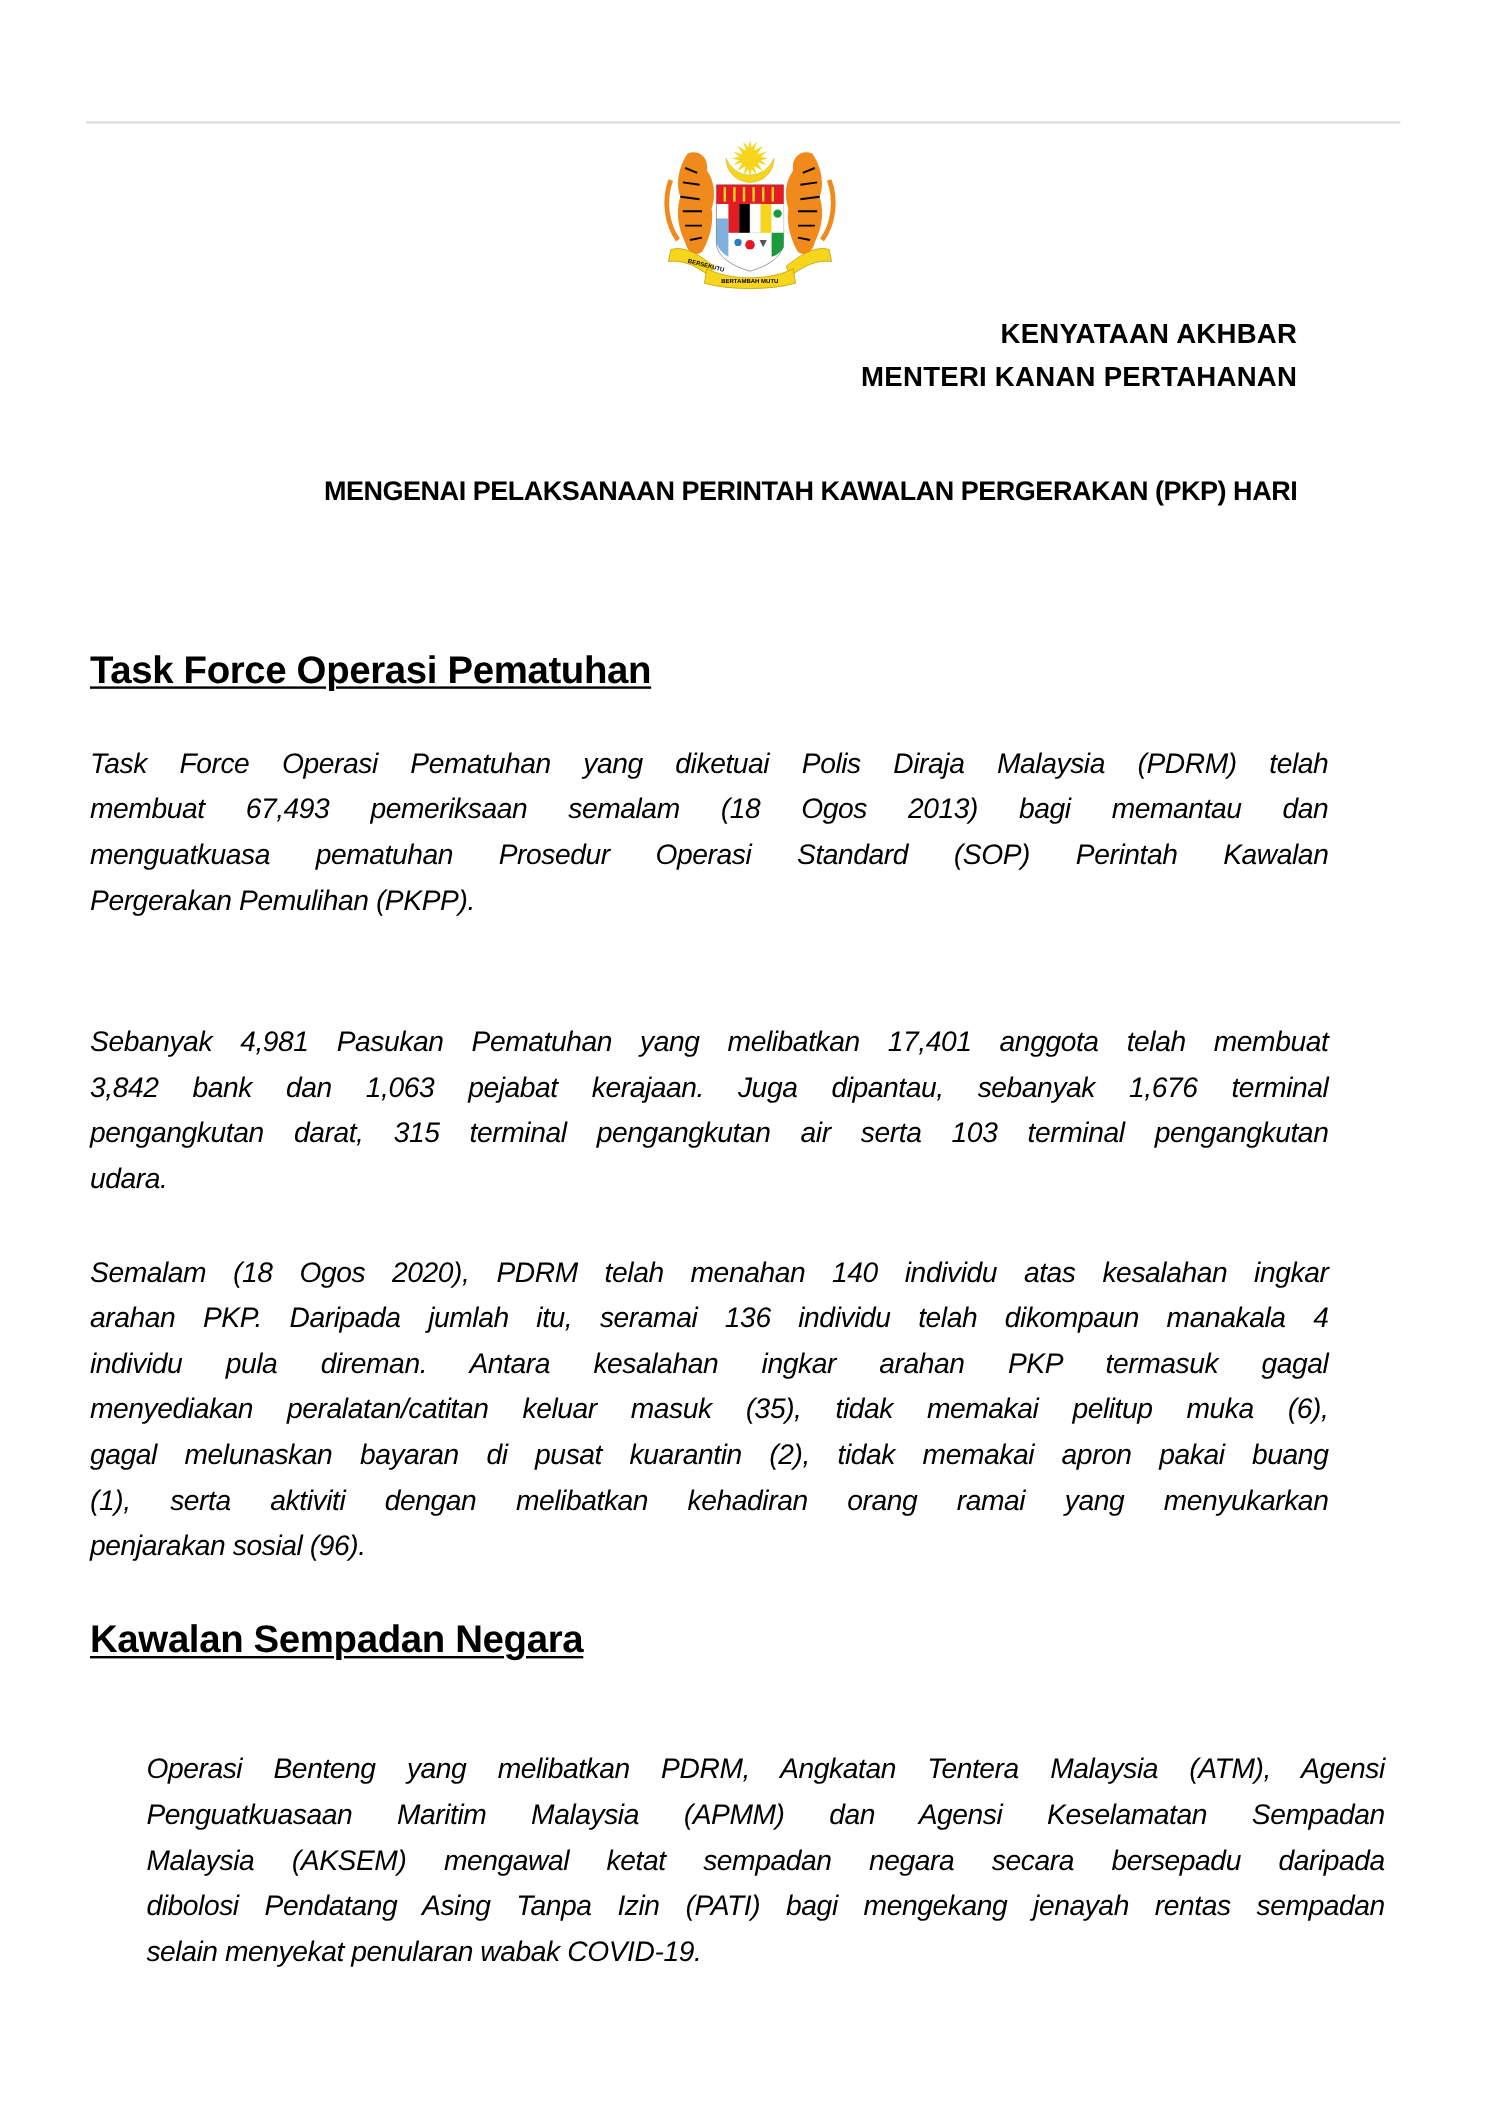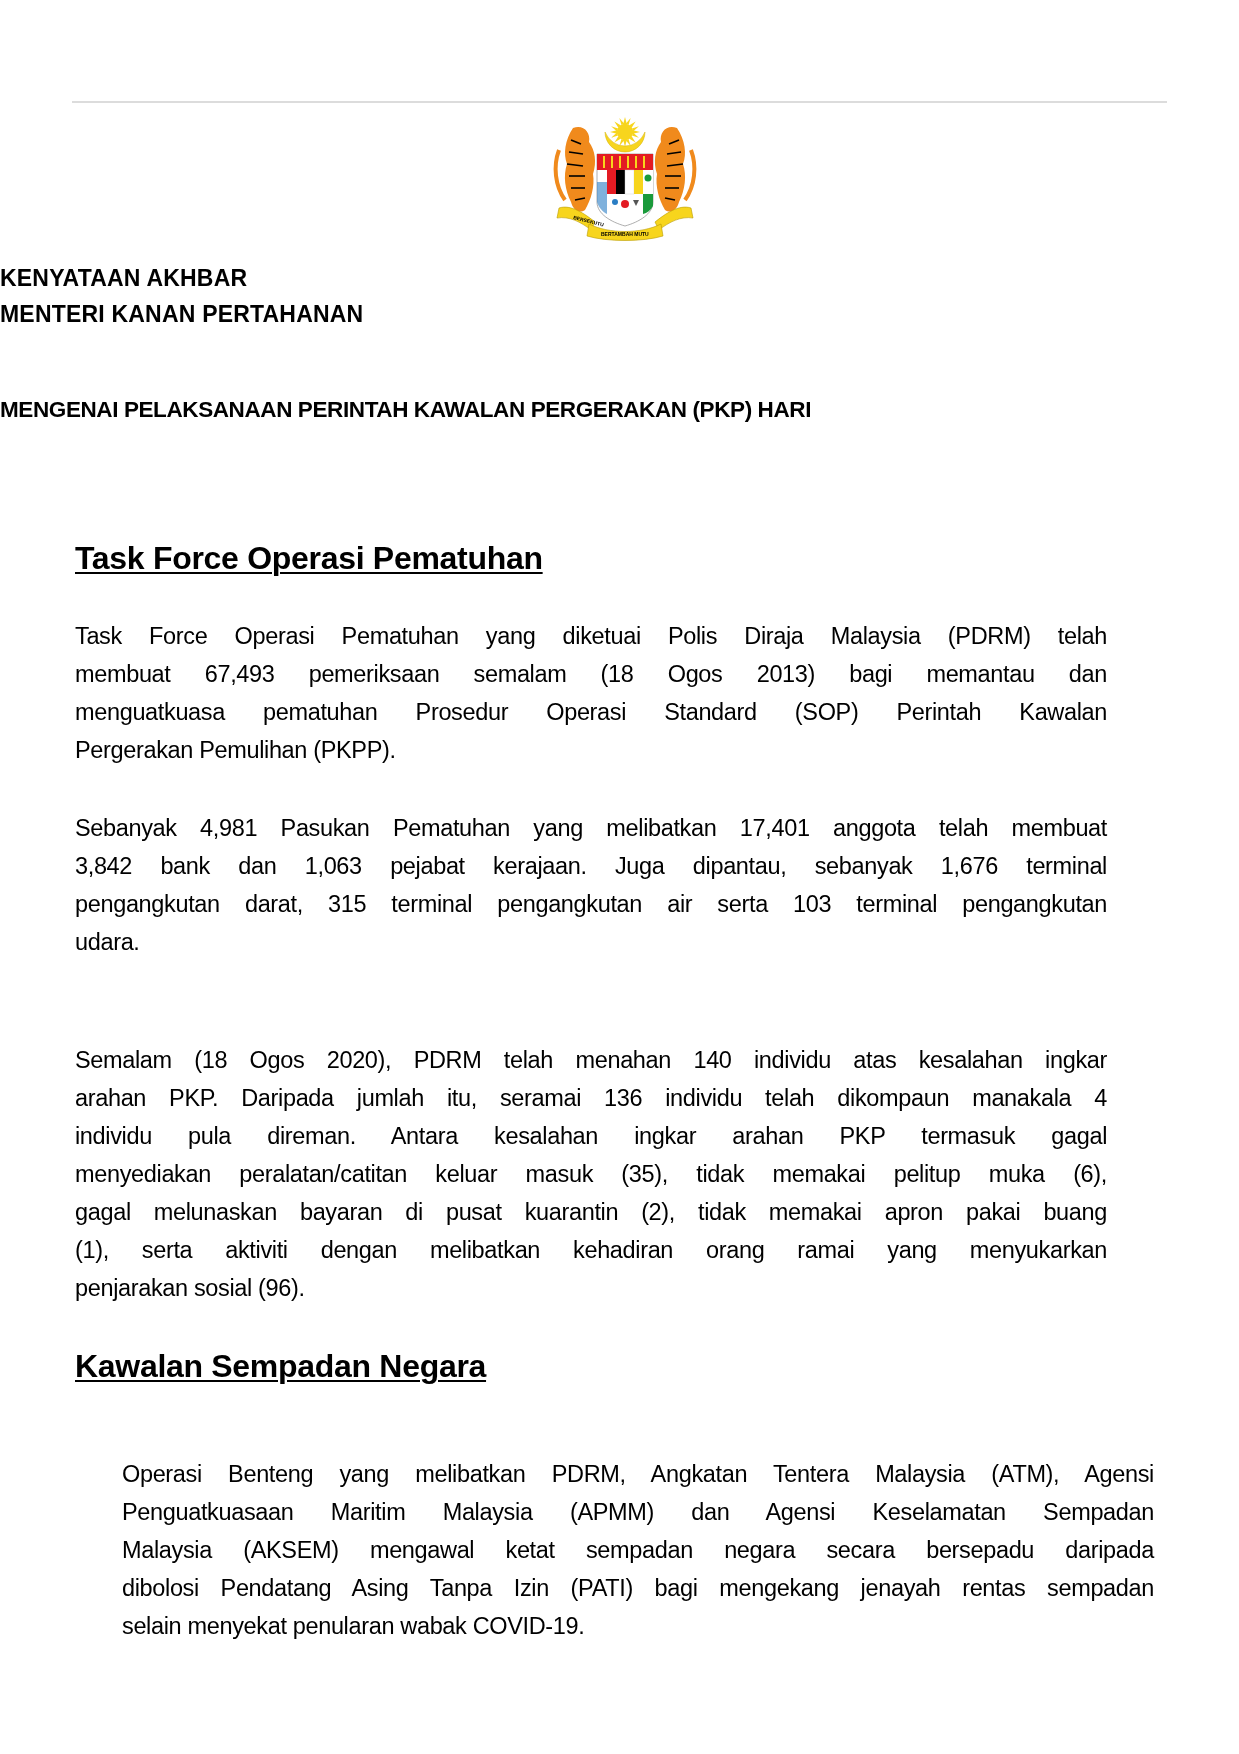--- a/index.html
+++ b/index.html
@@ -27,21 +27,21 @@
       position: absolute;
       left: 535px;
       top: 110px;
       width: 180px;
       height: 132px;
     }
     .header-block {
       position: absolute;
       left: 0;
       width: 1081px;
-      text-align: left;
+      text-align: right;
       font-weight: bold;
     }
     .press-label {
       top: 260px;
       font-size: 23px;
       line-height: 36px;
     }
     .press-label div { letter-spacing: 0.2px; }
     .title {
       top: 390px;
@@ -68,20 +68,21 @@
       line-height: 38px;
       text-align: justify;
       letter-spacing: -0.35px;
       word-spacing: 0px;
     }
     .para .line {
       display: block;
       text-align: justify;
       text-align-last: justify;
       white-space: nowrap;
+      font-style: italic;
     }
     .para .line.last {
       text-align-last: left;
     }
   </style>
 </head>
 <body>
 
 <div class="divider"></div>
 
@@ -175,21 +176,21 @@
 
 <div class="section-heading" style="top:540px;">Task Force Operasi Pematuhan</div>
 
 <div class="para" style="top:617px;">
   <span class="line">Task Force Operasi Pematuhan yang diketuai Polis Diraja Malaysia (PDRM) telah</span>
   <span class="line">membuat 67,493 pemeriksaan semalam (18 Ogos 2013) bagi memantau dan</span>
   <span class="line">menguatkuasa pematuhan Prosedur Operasi Standard (SOP) Perintah Kawalan</span>
   <span class="line last">Pergerakan Pemulihan (PKPP).</span>
 </div>
 
-<div class="para" style="top:809px;">
+<div class="para" style="top:849px;">
   <span class="line">Sebanyak 4,981 Pasukan Pematuhan yang melibatkan 17,401 anggota telah membuat</span>
   <span class="line">3,842 bank dan 1,063 pejabat kerajaan. Juga dipantau, sebanyak 1,676 terminal</span>
   <span class="line">pengangkutan darat, 315 terminal pengangkutan air serta 103 terminal pengangkutan</span>
   <span class="line last">udara.</span>
 </div>
 
 <div class="para" style="top:1041px;">
   <span class="line">Semalam (18 Ogos 2020), PDRM telah menahan 140 individu atas kesalahan ingkar</span>
   <span class="line">arahan PKP. Daripada jumlah itu, seramai 136 individu telah dikompaun manakala 4</span>
   <span class="line">individu pula direman. Antara kesalahan ingkar arahan PKP termasuk gagal</span>

